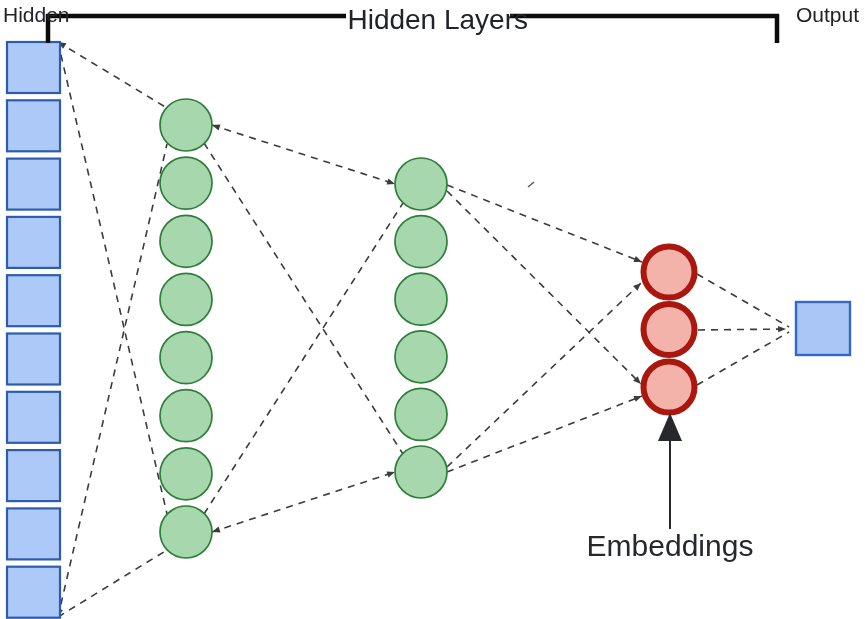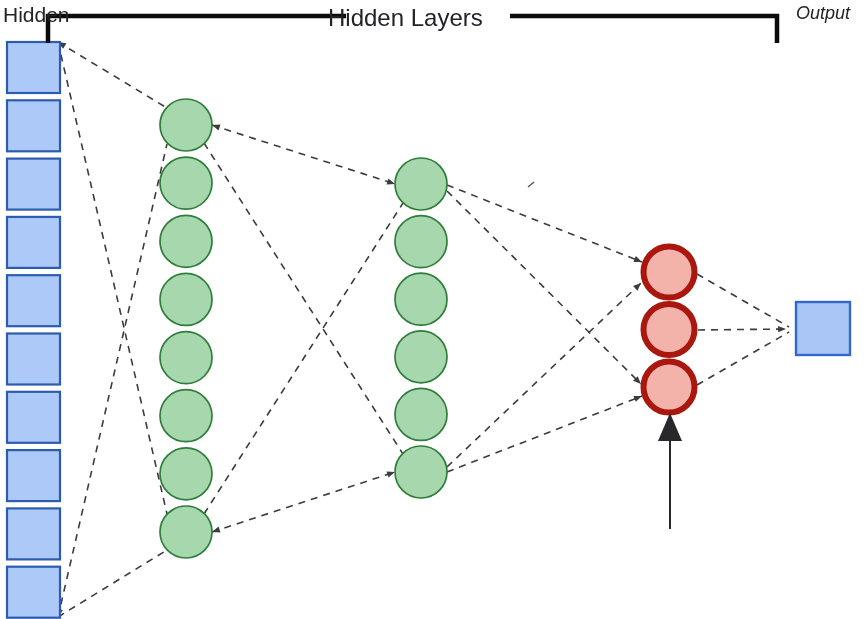--- a/index.html
+++ b/index.html
@@ -11,22 +11,22 @@
     overflow:hidden;
   }
   #net-svg{position:absolute;left:0;top:0;}
   .lbl{
     position:absolute;
     color:#212327;
     white-space:nowrap;
     user-select:none;
   }
   #lbl-input{left:3px;top:3px;font-size:21px;}
-  #lbl-hidden{left:328px;top:4px;width:200px;text-align:left;font-size:24px;}
-  #lbl-output{left:796px;top:3px;font-size:18px;font-style:italic;}
+  #lbl-hidden{left:328px;top:4px;width:200px;text-align:right;font-size:28px;}
+  #lbl-output{left:796px;top:3px;font-size:21px;}
   #lbl-embeddings{left:570px;top:529px;width:200px;text-align:center;font-size:30px;color:#26282c;}
 </style>
 </head>
 <body>
 
 <div id="canvas">
   <svg id="net-svg" width="865" height="619" viewBox="0 0 865 619">
       <defs>
         <marker id="ah" markerUnits="userSpaceOnUse" markerWidth="10" markerHeight="8" refX="8.4" refY="3.5" orient="auto">
           <path d="M0.5,0.3 L8.4,3.5 L0.5,6.7 Z" fill="#3c3c3c"></path>
@@ -94,13 +94,14 @@
         <polyline points="510,16 777,16 777,43"></polyline>
       </g>
       <g>
         <line x1="670" y1="441" x2="670" y2="529" stroke="#26282c" stroke-width="2"></line>
         <polygon points="670,413 658,441 682,441" fill="#26282c"></polygon>
       </g>
     </svg>
   <div class="lbl" id="lbl-input">Hidden</div>
   <div class="lbl" id="lbl-hidden">Hidden Layers</div>
   <div class="lbl" id="lbl-output">Output</div>
+  <div class="lbl" id="lbl-embeddings">Embeddings</div>
 </div>
 
 </body></html>

